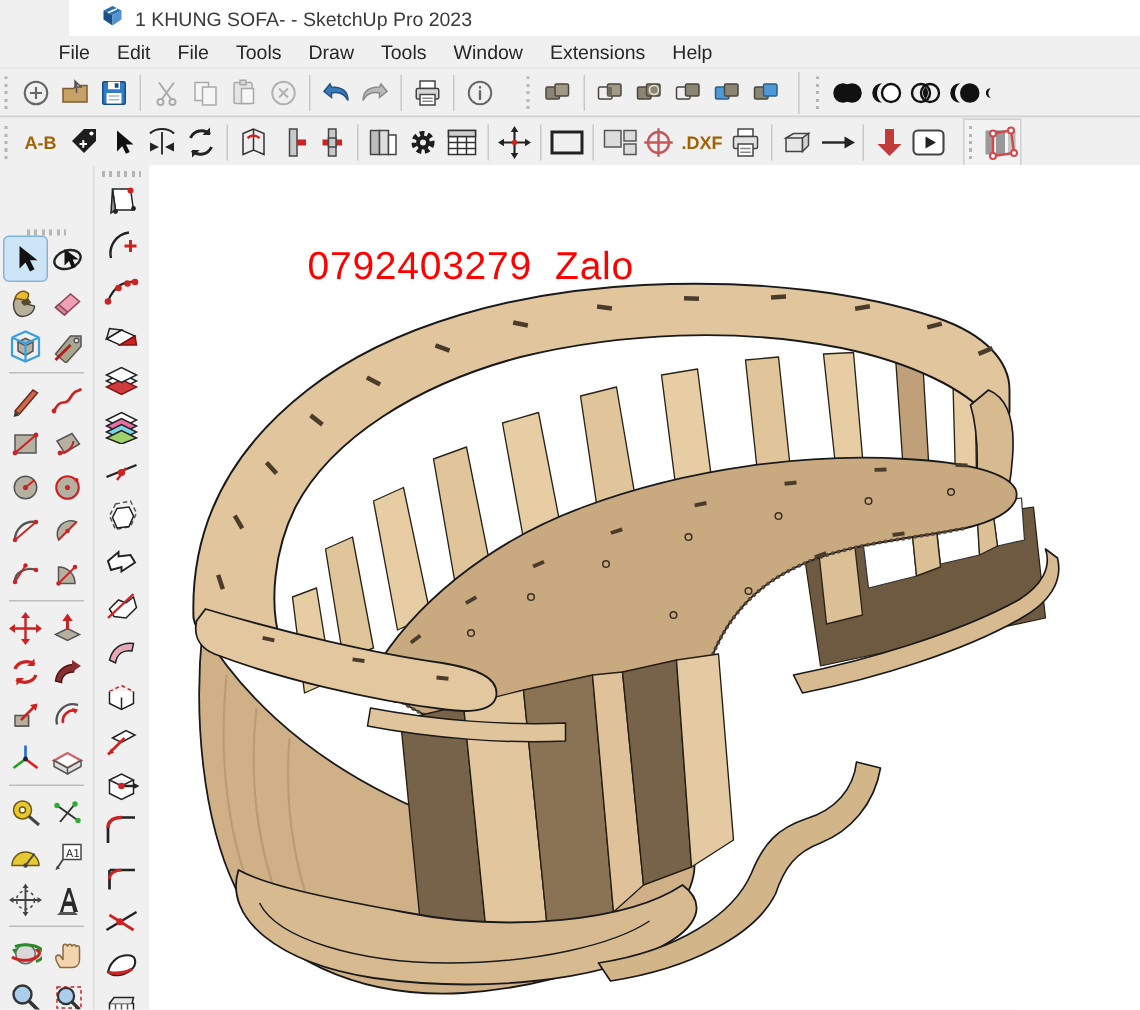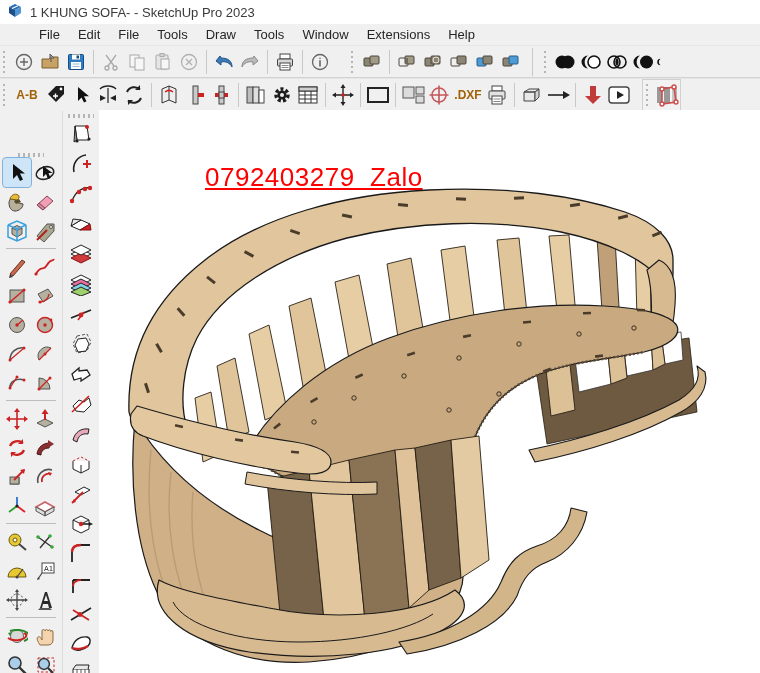--- a/index.html
+++ b/index.html
@@ -1,19 +1,19 @@
 <!DOCTYPE html>
 <html style="--watermark: #ff0000; --ui-bg: #f0f0f0; --accent-blue: #2f7cc4; --tool-red: #cc2222; --wood-rail: #e0c59d; --wood-seat: #c9aa80; --wood-drum: #cfb087; --wood-rib: #e7cda4; --wood-band: #d8ba90; --wood-dark: #6e5941; --wood-mid: #8a7254; --outline: #1a1a1a;"><head>
 <meta charset="utf-8">
 <style>
   html,body{margin:0;padding:0;}
   body{width:760px;height:673px;overflow:hidden;background:#f0f0f0;
        font-family:"Liberation Sans",sans-serif;-webkit-font-smoothing:antialiased;position:relative;}
   
-  .titlebar{height:24px;background:#ffffff;display:flex;align-items:center;padding-left:7px;gap:7px;}
+  .titlebar{height:24px;background:#ffffff;display:flex;align-items:center;padding-left:21px;gap:7px;margin-left:46px;}
   .titlebar .title{font-size:13px;color:#3a3a3a;}
   .menubar{height:21px;background:#f0f0f0;display:flex;align-items:center;padding-left:2px;margin-left:28px;}
   .menubar .mi{font-size:13px;color:#262626;padding:2px 9px;cursor:default;}
   
   .tbrow{background:#f0f0f0;display:flex;align-items:center;border-top:1px solid #e6e6e6;border-bottom:1px solid #d2d2d2;position:relative;}
   .tbrow1{height:31px;}
   .tbrow2{height:32px;}
   .grip{width:5px;height:22px;margin:0 3px;background:repeating-linear-gradient(to bottom,#b5b5b5 0 2px,transparent 2px 5px);background-size:2px 100%;background-repeat:repeat-y;}
   .gripH{height:4px;width:26px;margin:3px auto 1px;background:repeating-linear-gradient(to right,#b5b5b5 0 2px,transparent 2px 5px);}
   .sep{width:1px;height:24px;background:#c8c8c8;margin:0 4px;}
@@ -26,21 +26,21 @@
   .leftzone{position:absolute;top:110px;left:0;width:99px;bottom:0;background:#f0f0f0;border-right:1px solid #c9c9c9;}
   .plugcol{position:absolute;top:1px;left:62px;width:36px;display:flex;flex-direction:column;align-items:center;border-left:1px solid #dcdcdc;}
   .plugcol .ic{width:30px;height:30px;}
   .bigtools{position:absolute;top:40px;left:1px;width:59px;display:flex;flex-direction:column;align-items:center;background:#f0f0f0;}
   .trow{display:flex;}
   .trow .ic{width:28px;height:29px;text-align:right;}
   .tdiv{width:50px;height:1px;background:#bdbdbd;margin:3px 0;}
   .active{background:#cde5f7;outline:1px solid #7fb2dd;}
   
   .canvas{position:absolute;top:110px;left:99px;right:0;bottom:0;background:#ffffff;overflow:hidden;}
-  .watermark{position:absolute;left:106px;top:52px;font-size:26px;letter-spacing:.5px;color:var(--watermark,#ff0000);white-space:pre;text-decoration:underline;}
+  .watermark{position:absolute;left:106px;top:52px;font-size:26px;letter-spacing:.5px;color:var(--watermark,#ff0000);white-space:pre;}
   .modelsvg{position:absolute;left:0;top:0;}
 </style>
 </head>
 <body>
 
 <div class="titlebar">
   <span>
     <svg width="16" height="16" viewBox="0 0 16 16">
         <path d="M2 5 8 2 14 5 8 8Z" fill="#2a6fb5"></path>
         <path d="M2 5 8 8 8 15 2 11Z" fill="#1c4f86"></path>

